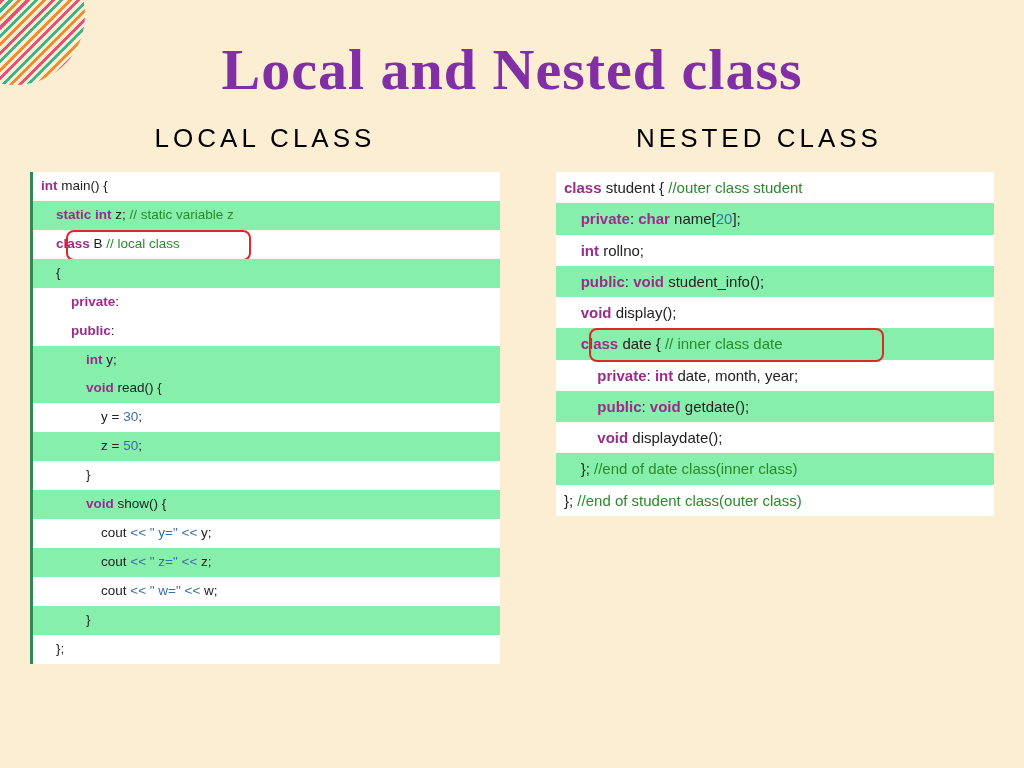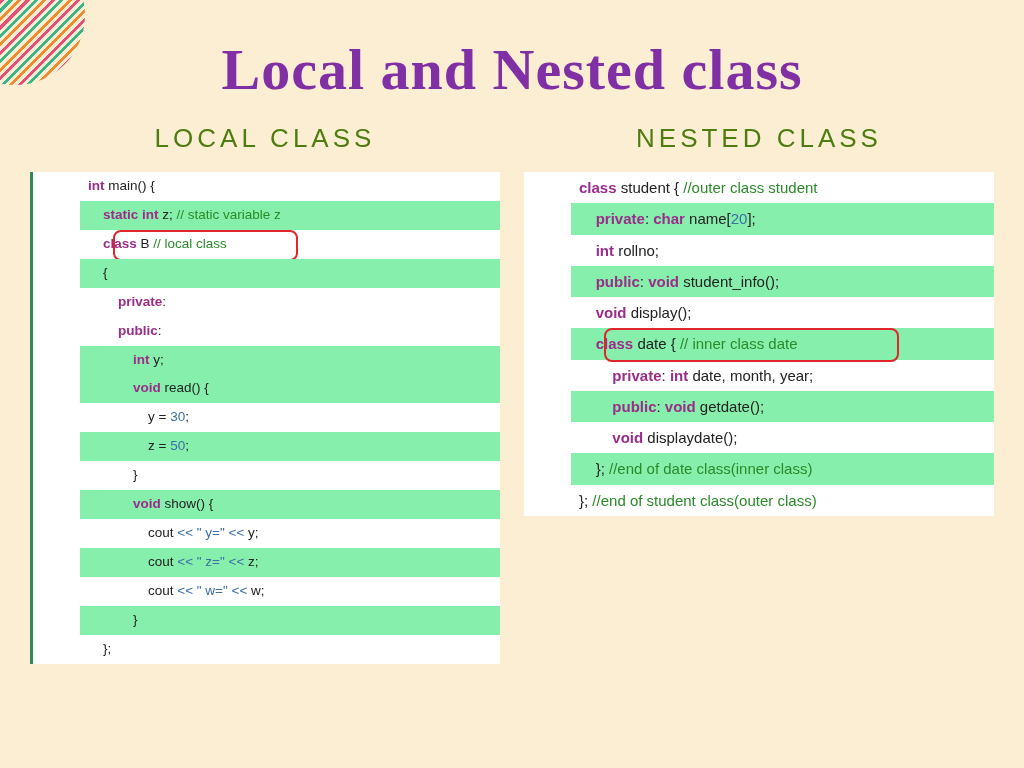--- a/index.html
+++ b/index.html
@@ -37,36 +37,36 @@
     justify-content: space-between;
     padding: 0 30px;
     margin-top: 20px;
   }
   .col {
     width: 470px;
   }
   .section-title {
     font-family: "Arial", sans-serif;
     font-size: 26px;
-    color: #4d7c0f;
+    color: #000000;
     text-align: center;
     letter-spacing: 4px;
     margin-bottom: 18px;
     font-weight: 500;
   }
   .code-box {
     background: #fff;
     border-left: 3px solid #2e8b57;
     font-size: 13.5px;
     line-height: 1.55;
-    padding-left: 47px;
   }
   .code-box.right {
     font-size: 15px;
     border-left: none;
+    margin-left: 32px;
   }
   .line {
     padding: 4px 8px;
     white-space: pre;
     position: relative;
   }
   .line.alt {
     background: #86efac;
   }
   .kw { color: #9b2d8a; font-weight: bold; }

